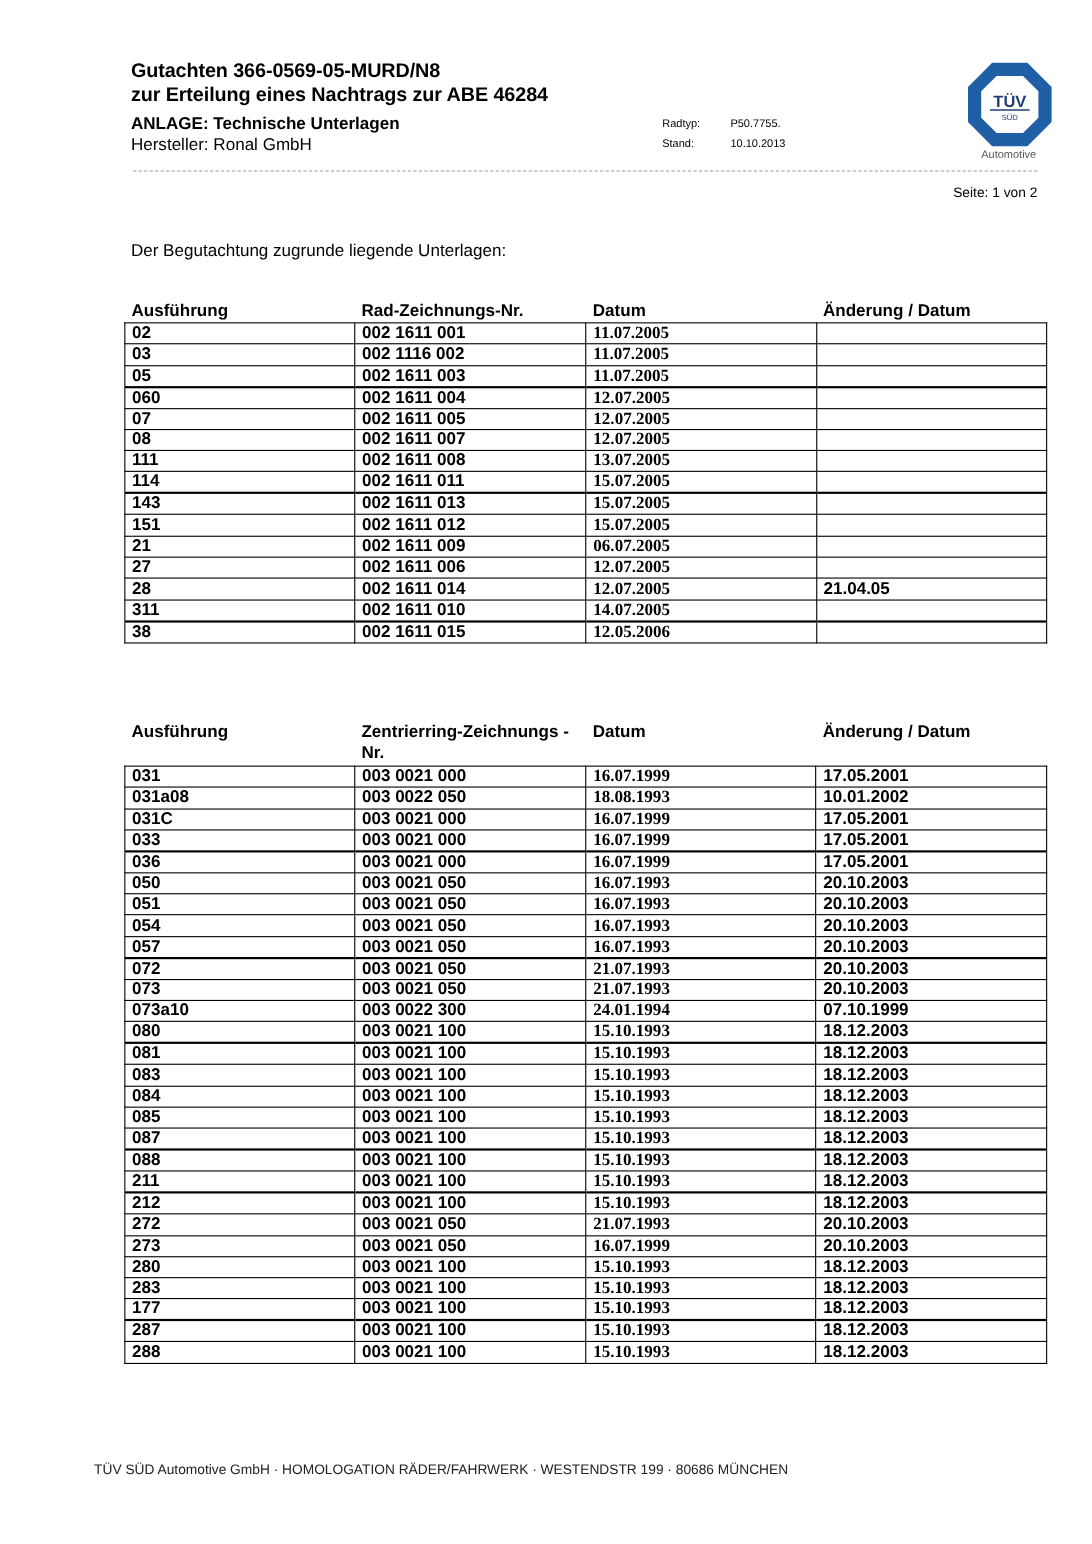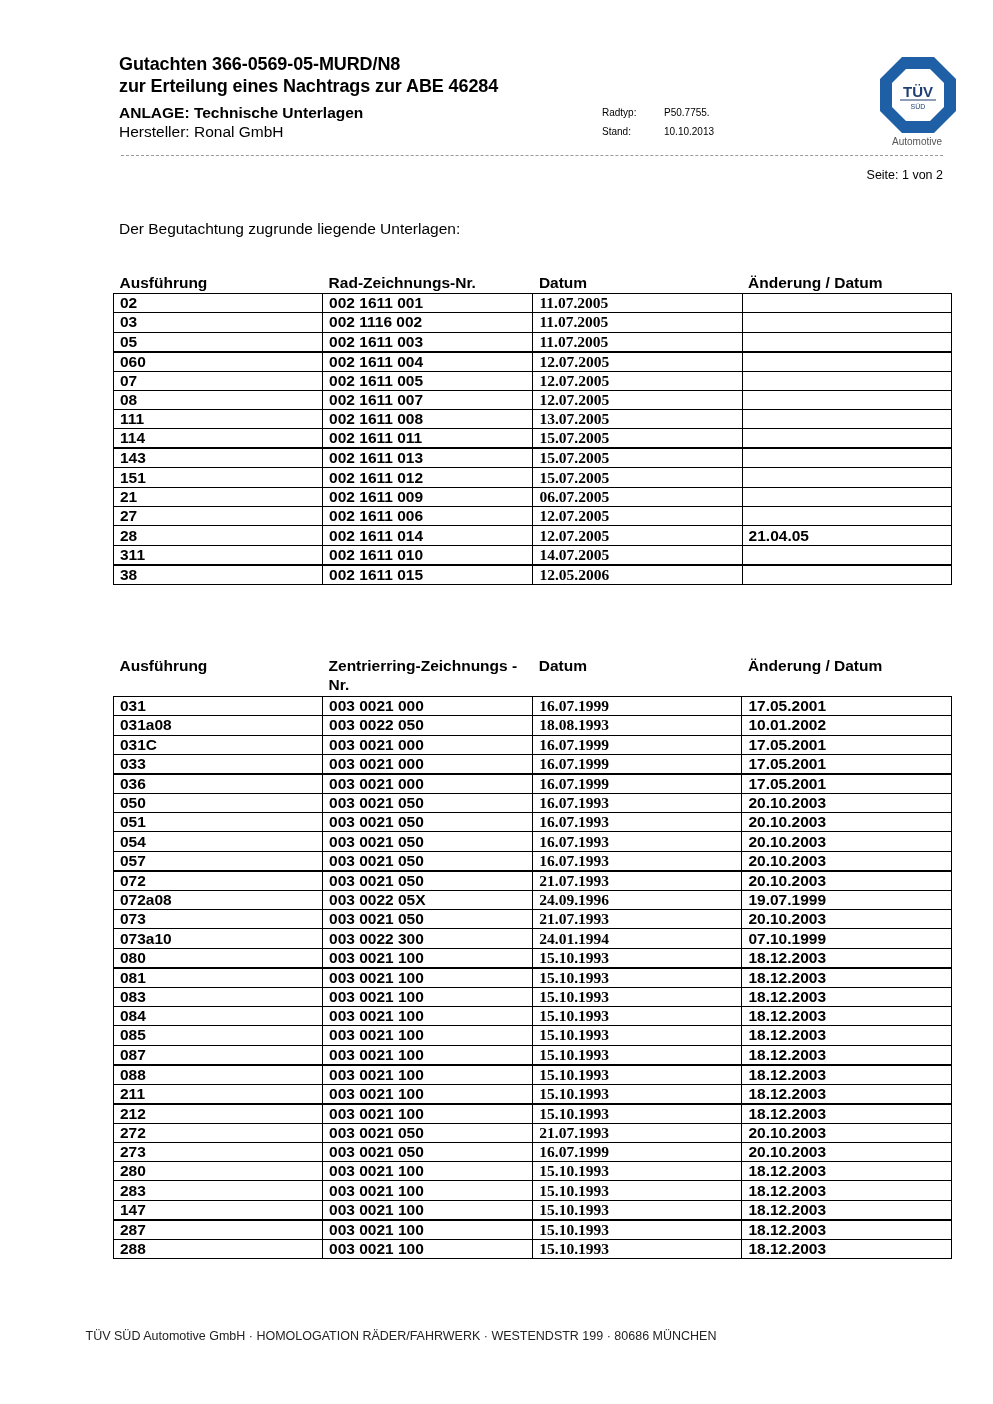--- a/index.html
+++ b/index.html
@@ -226,26 +226,20 @@
         <td class="c2">16.07.1993</td>
         <td class="c3">20.10.2003</td>
       </tr>
       <tr class="thick">
         <td class="c0">072</td>
         <td class="c1">003 0021 050</td>
         <td class="c2">21.07.1993</td>
         <td class="c3">20.10.2003</td>
       </tr>
       <tr>
-        <td class="c0">072a08</td>
-        <td class="c1">003 0022 05X</td>
-        <td class="c2">24.09.1996</td>
-        <td class="c3">19.07.1999</td>
-      </tr>
-      <tr>
         <td class="c0">073</td>
         <td class="c1">003 0021 050</td>
         <td class="c2">21.07.1993</td>
         <td class="c3">20.10.2003</td>
       </tr>
       <tr>
         <td class="c0">073a10</td>
         <td class="c1">003 0022 300</td>
         <td class="c2">24.01.1994</td>
         <td class="c3">07.10.1999</td>
@@ -322,21 +316,21 @@
         <td class="c2">15.10.1993</td>
         <td class="c3">18.12.2003</td>
       </tr>
       <tr>
         <td class="c0">283</td>
         <td class="c1">003 0021 100</td>
         <td class="c2">15.10.1993</td>
         <td class="c3">18.12.2003</td>
       </tr>
       <tr>
-        <td class="c0">147</td>
+        <td class="c0">177</td>
         <td class="c1">003 0021 100</td>
         <td class="c2">15.10.1993</td>
         <td class="c3">18.12.2003</td>
       </tr>
       <tr class="thick">
         <td class="c0">287</td>
         <td class="c1">003 0021 100</td>
         <td class="c2">15.10.1993</td>
         <td class="c3">18.12.2003</td>
       </tr>

